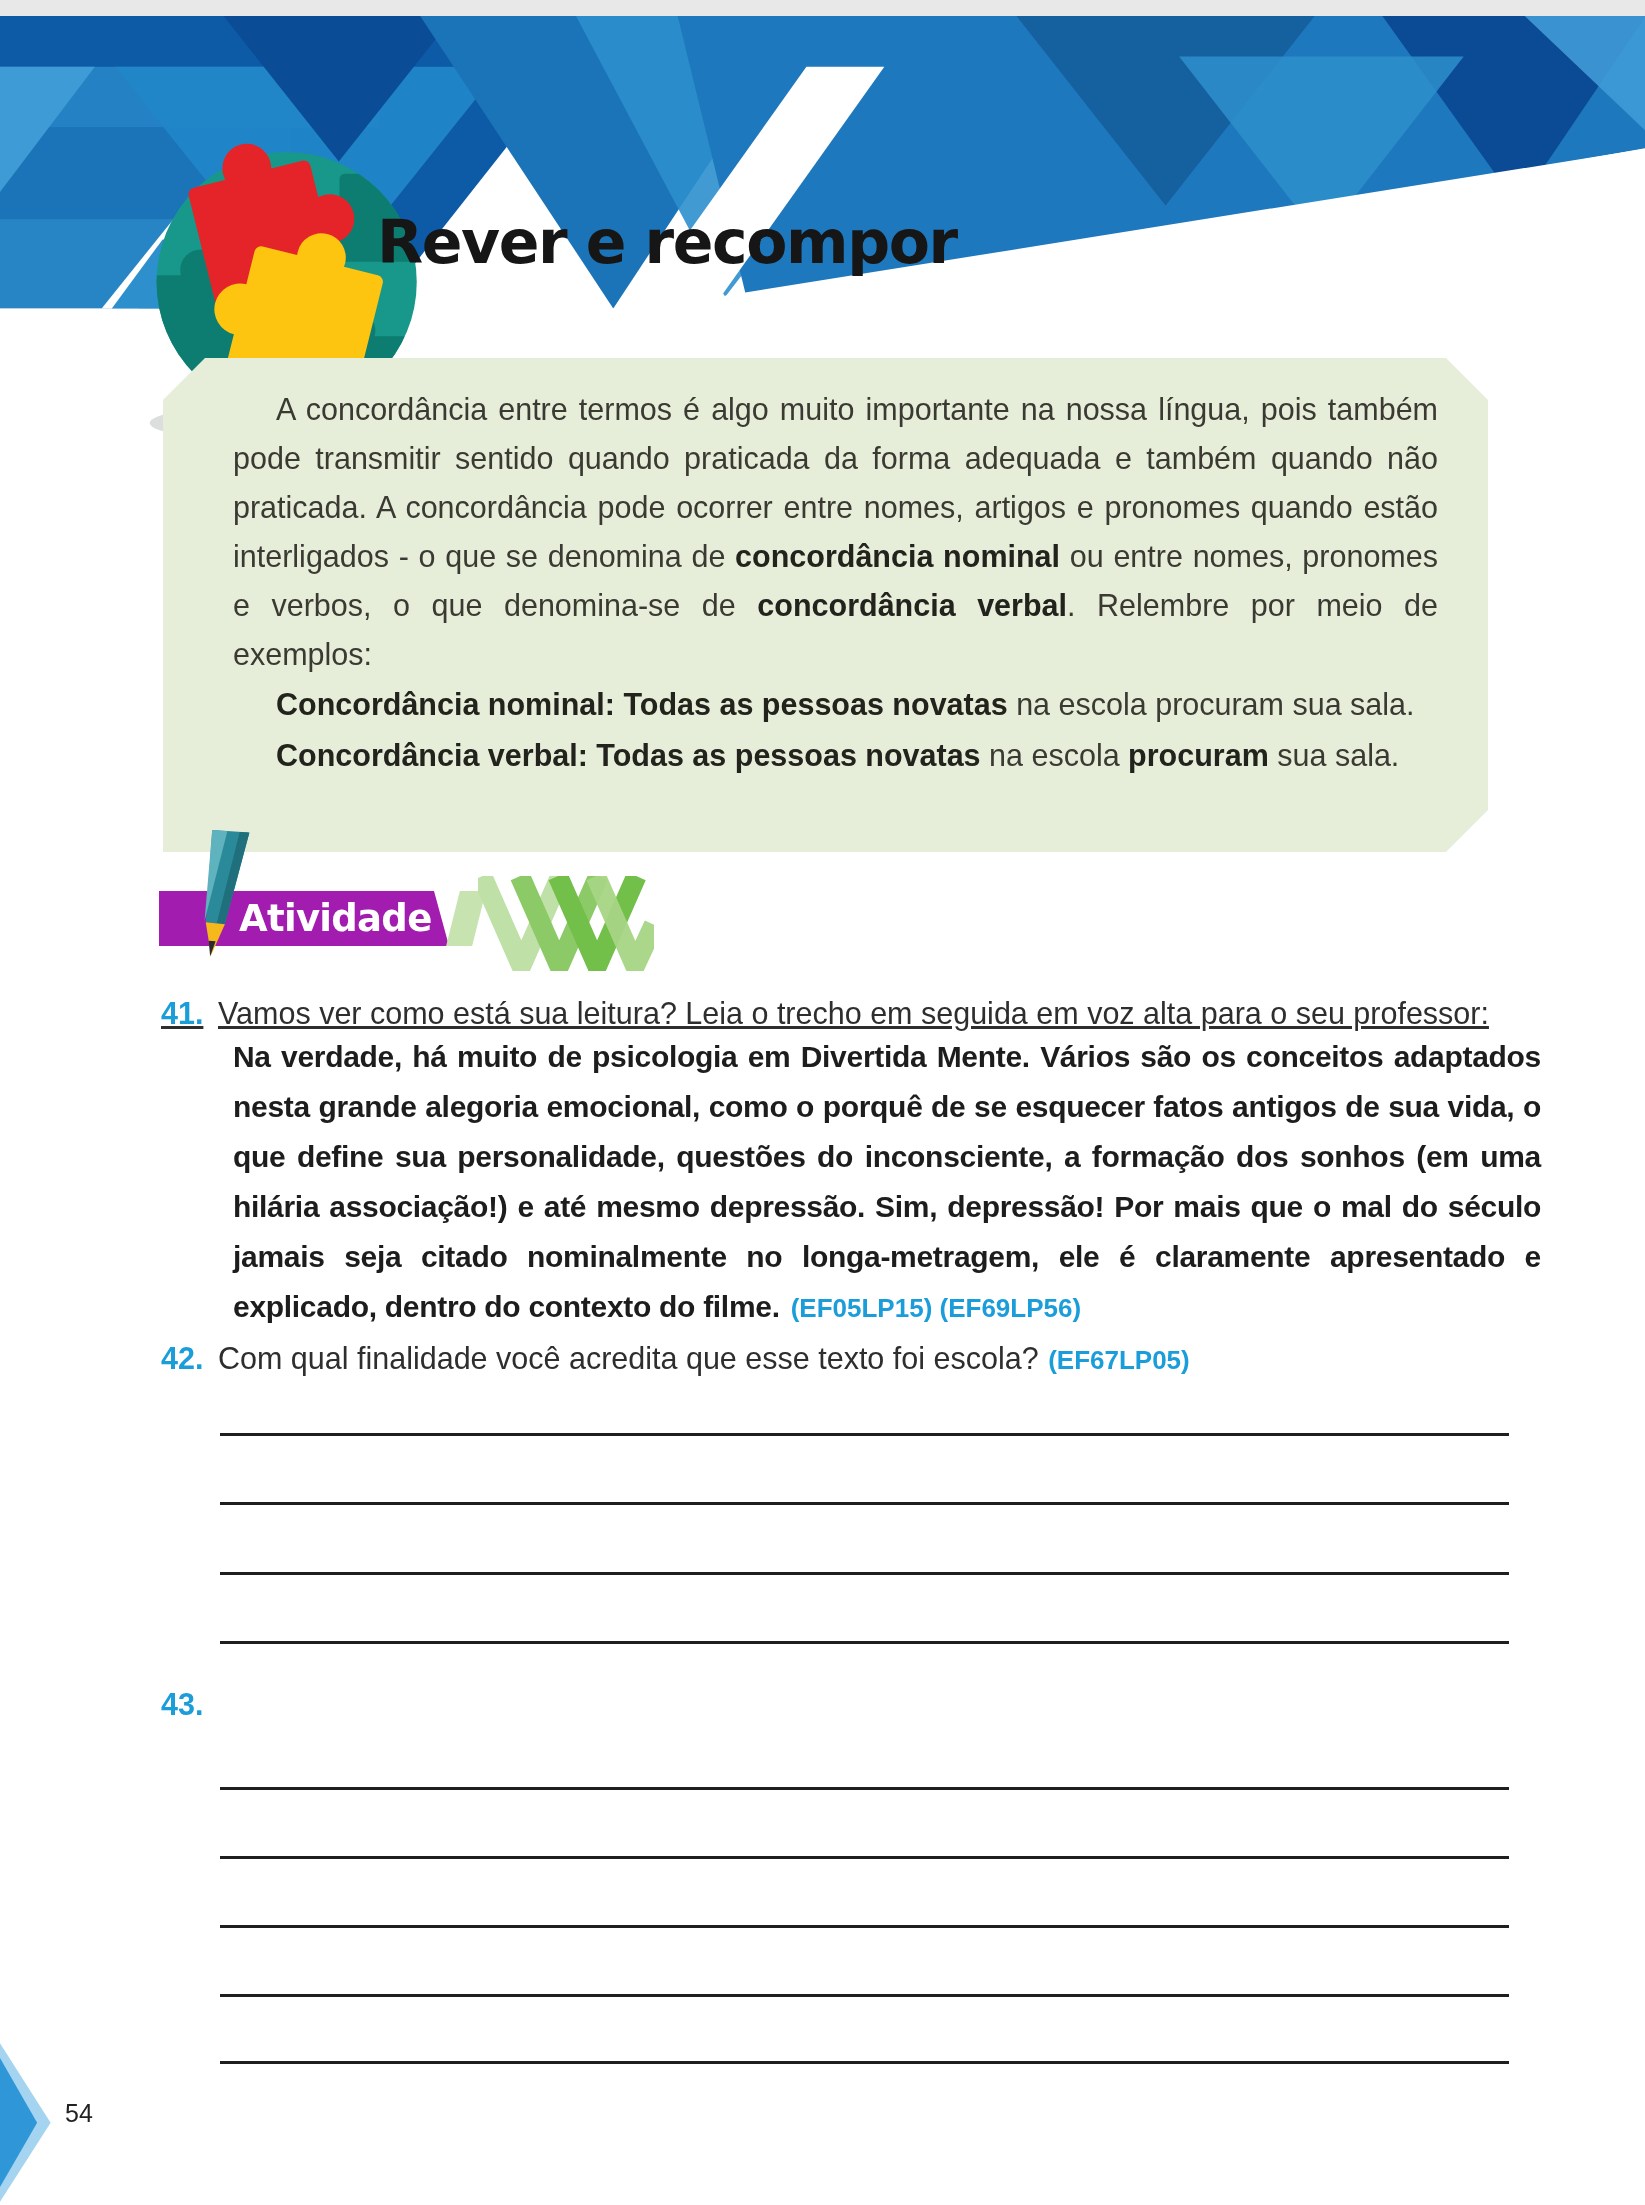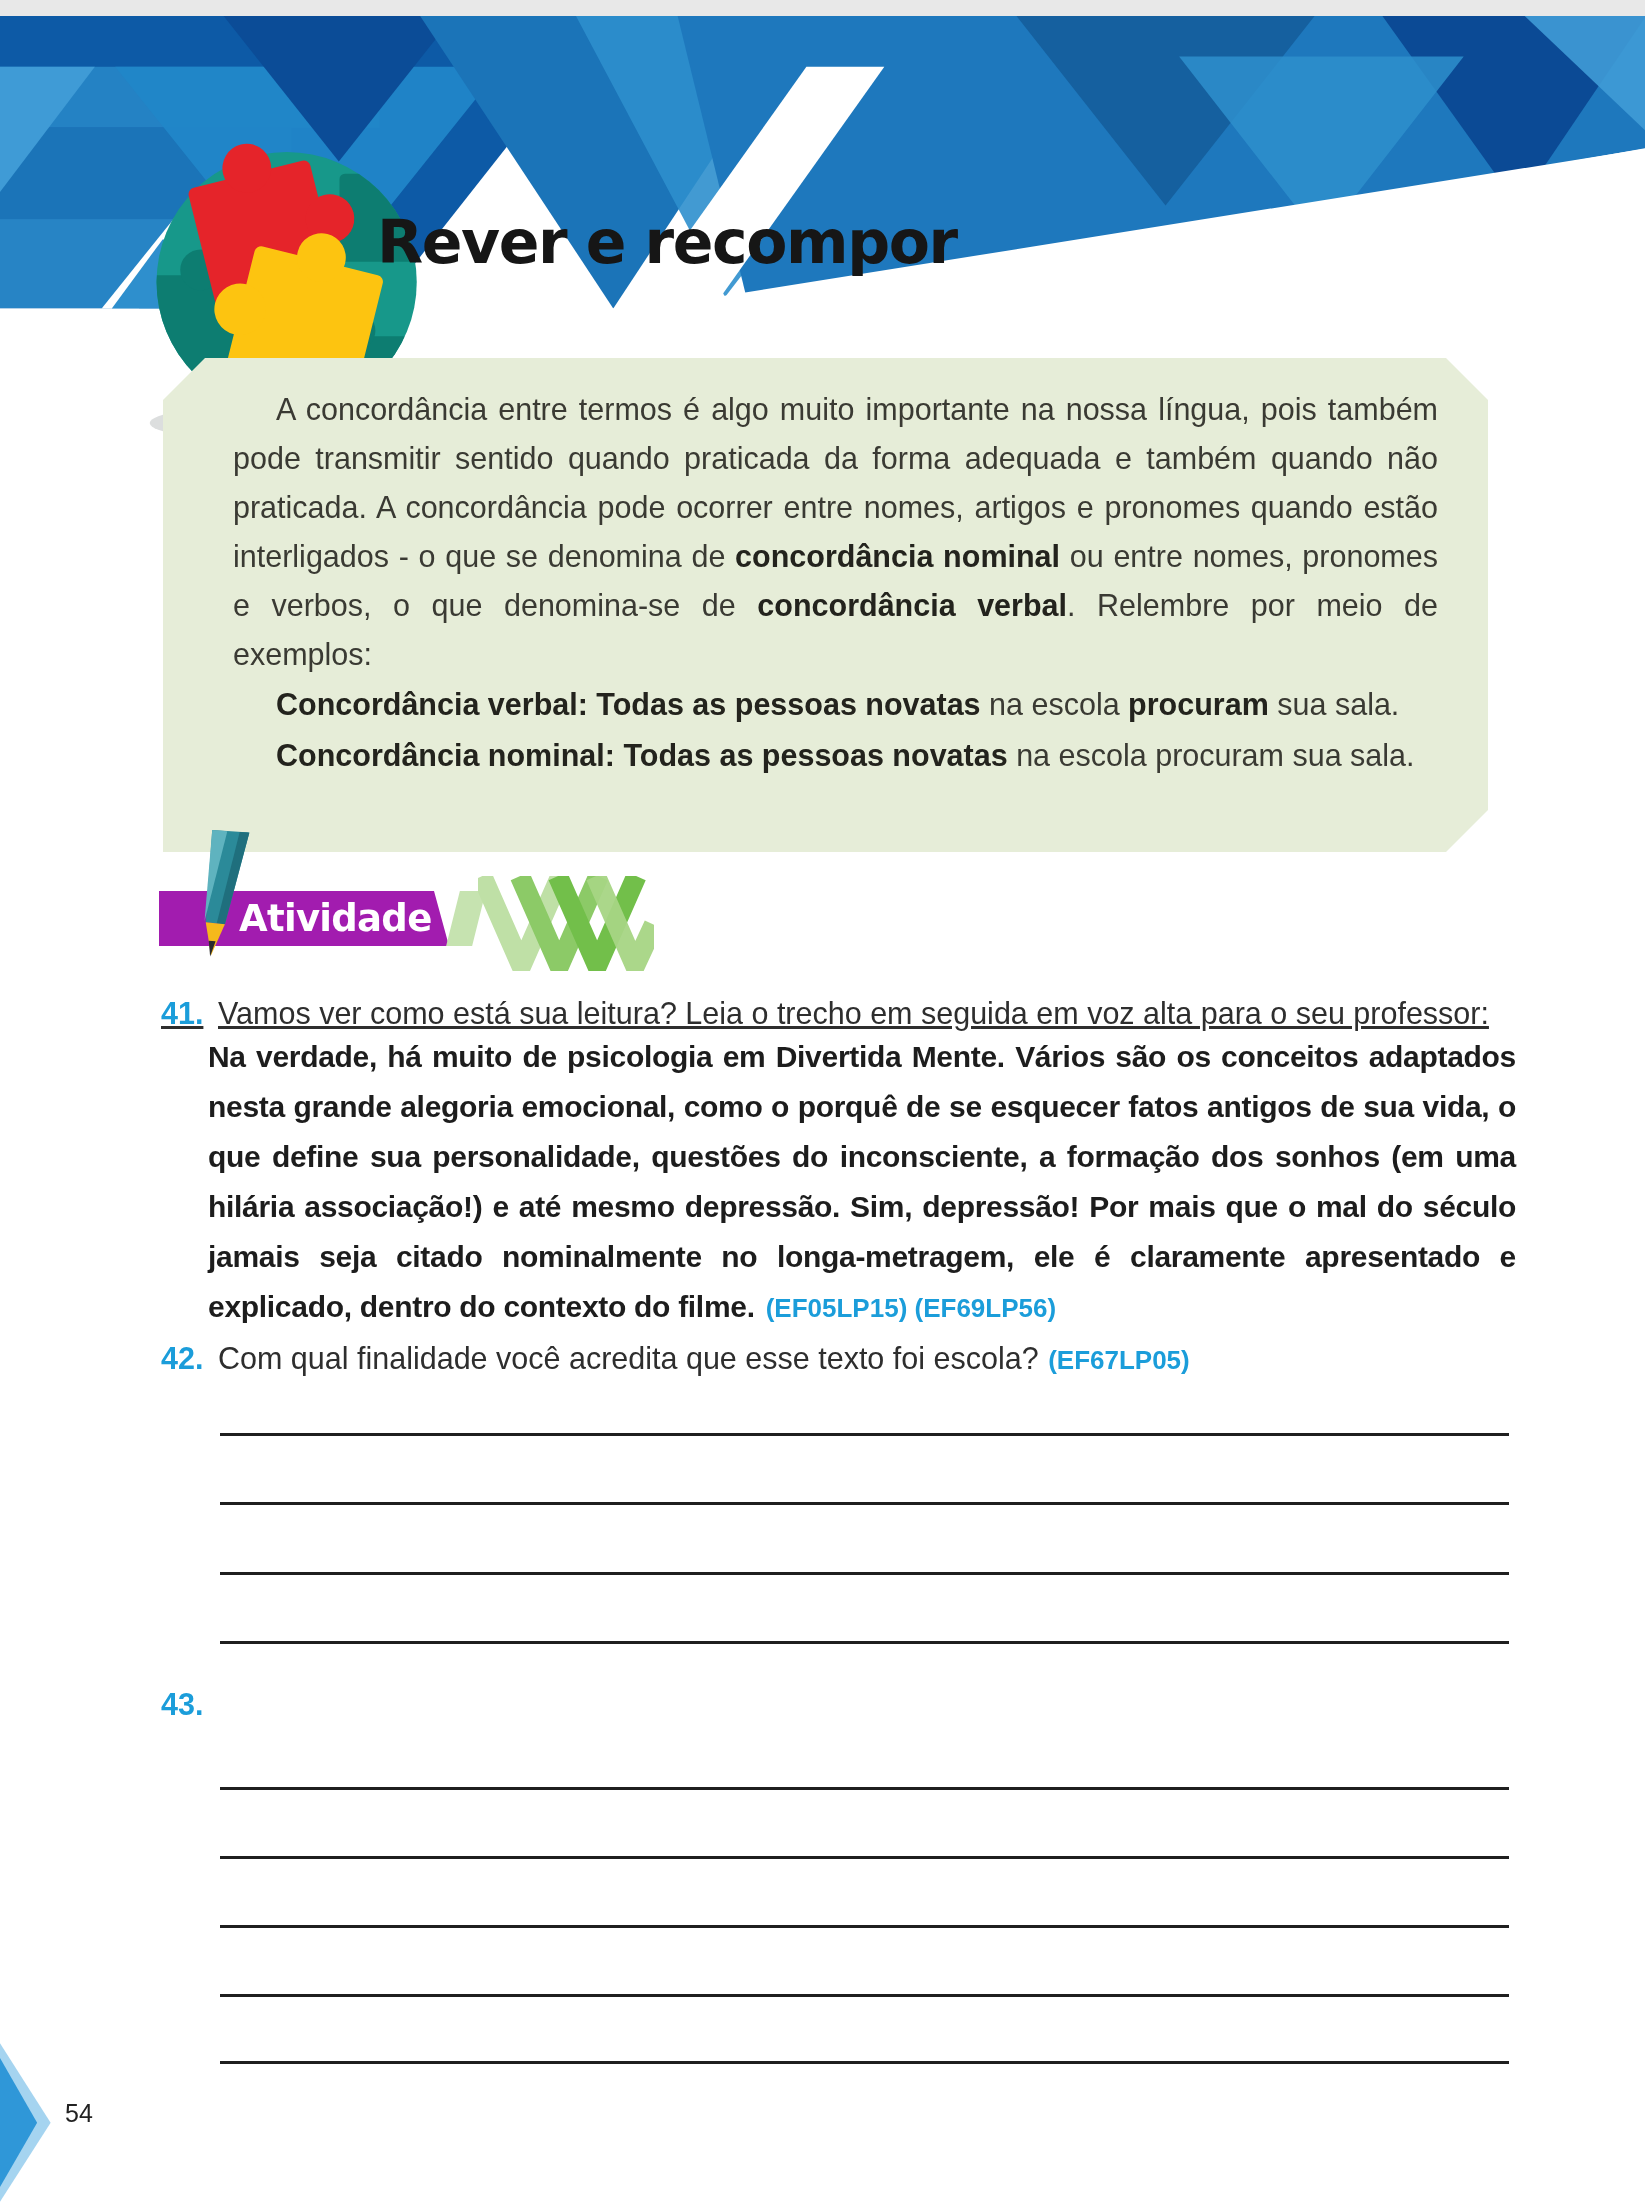--- a/index.html
+++ b/index.html
@@ -56,21 +56,21 @@
   .activity-chevrons { position:absolute; left:478px; top:860px; width:176px; height:95px; }
   .pencil-badge { position:absolute; left:167px; top:812px; width:102px; height:144px; transform:rotate(10deg); }
   
   .q-row { position:absolute; left:161px; width:1352px; display:flex; font-size:30.5px; line-height:41px; color:#2e2e2e; }
   .q-num { flex:0 0 57px; font-weight:bold; color:#1b9dda; }
   .q-text .code { color:#1b9dda; font-weight:600; font-size:26px; margin-left:9.5px; white-space:nowrap; }
   .q41 { top:977px;text-decoration:underline; }
   .q42 { top:1322px; }
   .q43 { top:1668px; }
   .quote-block {
-    position:absolute; left:208px; top:1016px; width:1308px;
+    position:absolute; left:233px; top:1016px; width:1308px;
     font-weight:bold; font-size:30px; line-height:50px; letter-spacing:-0.3px;
     color:#1d1d1d; text-align:justify;
   }
   .quote-block .code { color:#1b9dda; font-size:26px; font-weight:600; margin-left:11px; white-space:nowrap; letter-spacing:0; }
   .answer-line {
     position:absolute; left:220px; width:1289px; height:3.4px; background:#1f1f1f;
   }
   .a42-1 { top:1417px; } .a42-2 { top:1486px; } .a42-3 { top:1556px; } .a42-4 { top:1625px; }
   .a43-1 { top:1771px; } .a43-2 { top:1840px; } .a43-3 { top:1909px; } .a43-4 { top:1978px; } .a43-5 { top:2045px; }
   
@@ -131,22 +131,22 @@
       <circle cx="150" cy="283" r="38"></circle>
       <circle cx="248" cy="388" r="38"></circle>
       <circle cx="248" cy="180" r="36"></circle>
     </g>
   </svg>
 
   <div class="page-title">Rever e recompor</div>
 
   <div class="intro-box">
     <p class="lead"><span>A concordância entre termos é algo muito importante na nossa língua, pois também pode transmitir sentido quando praticada da forma adequada e também quando não praticada. A concordância pode ocorrer entre nomes, artigos e pronomes quando estão interligados - o que se denomina de </span><b>concordância nominal</b><span> ou entre nomes, pronomes e verbos, o que denomina-se de </span><b>concordância verbal</b><span>. Relembre por meio de exemplos:</span></p>
+    <p class="example"><b>Concordância nominal: Todas as pessoas novatas</b><span> na escola procuram sua sala.</span></p>
     <p class="example"><b>Concordância verbal: Todas as pessoas novatas</b><span> na escola </span><b>procuram</b><span> sua sala.</span></p>
-    <p class="example"><b>Concordância nominal: Todas as pessoas novatas</b><span> na escola procuram sua sala.</span></p>
   </div>
 
   <div class="activity-banner">
     <span class="label">Atividade</span>
   </div>
   <div class="activity-stripe"></div>
   <svg class="activity-chevrons" viewBox="0 0 260 140" aria-hidden="true">
     <path d="M6,0 L64,132 L122,0" stroke="#bfe0a6" stroke-width="30" fill="none"></path>
     <path d="M62,0 L120,132 L178,0" stroke="#8cca67" stroke-width="30" fill="none"></path>
     <path d="M118,0 L176,132 L234,0" stroke="#72bf4a" stroke-width="30" fill="none"></path>

